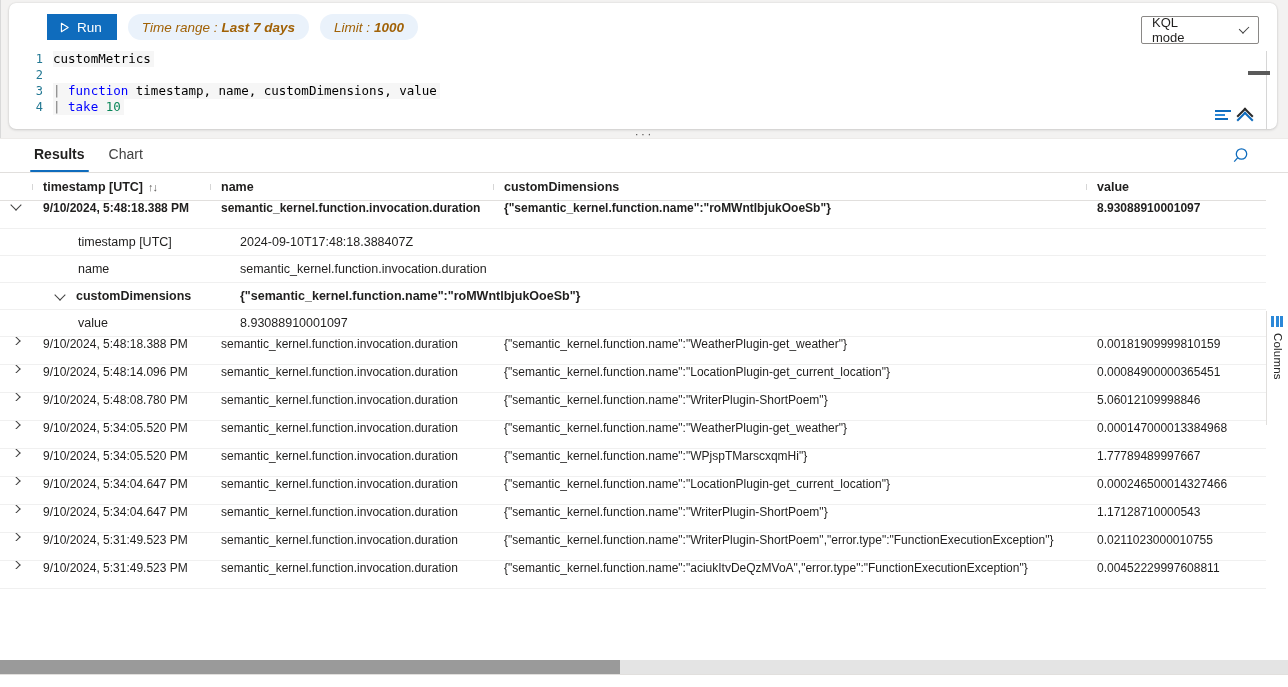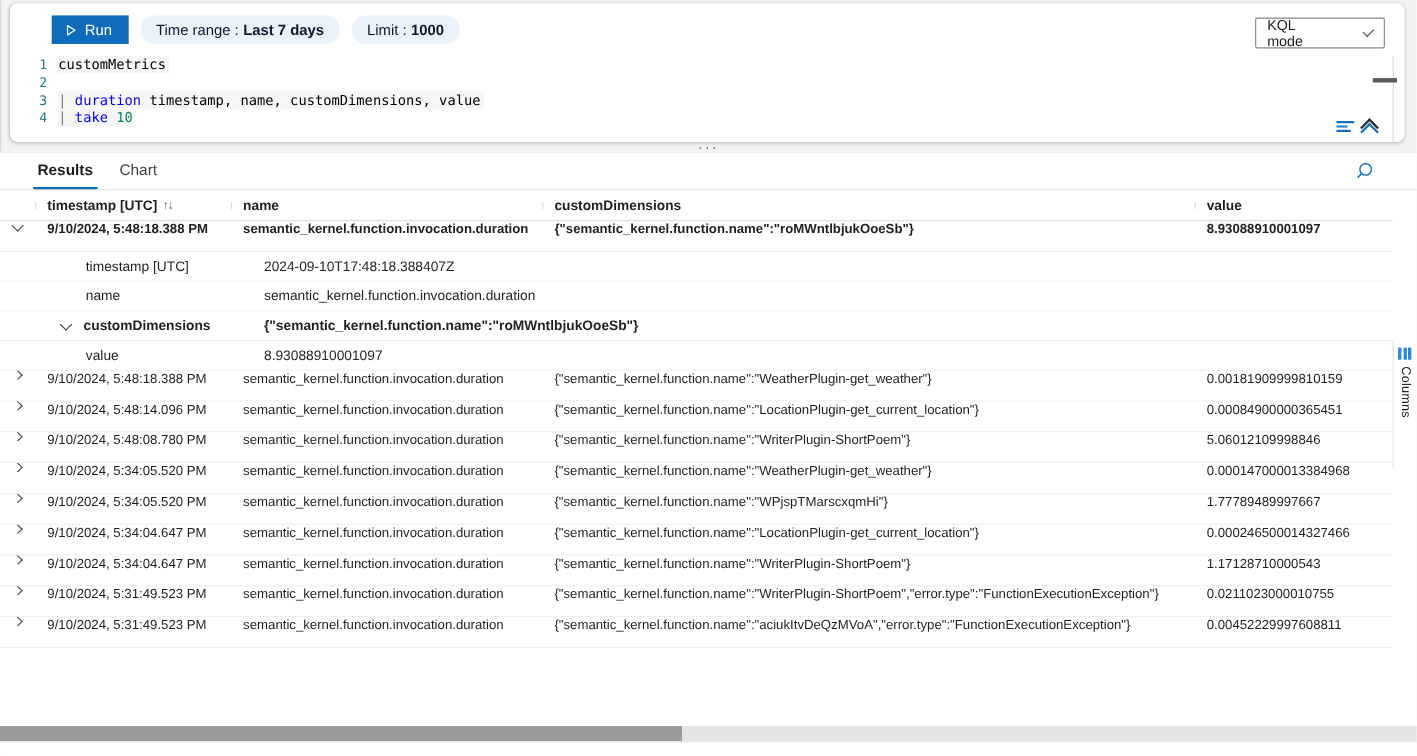--- a/index.html
+++ b/index.html
@@ -28,21 +28,21 @@
     height: 26px; padding: 0 15px 0 12px;
     background: #0f6cbd; color: #ffffff;
     font-size: 13.5px; border: none; cursor: pointer;
     font-family: "Liberation Sans", sans-serif;
   }
   .play-wrap { width: 11px; height: 11px; display:flex; align-items:center; }
   .pill {
     height: 26px; display: flex; align-items: center; gap: 4px;
     padding: 0 14px; margin-left: 11px;
     background: #eaf2fb; border-radius: 13px;
-    font-size: 13.5px; color: #0f172a; cursor: pointer; white-space: nowrap;
+    font-size: 13.5px; color: #a16207; cursor: pointer; white-space: nowrap; font-style: italic;
   }
   .pill .val { font-weight: bold; }
   .mode-select {
     position: absolute; right: 18px; top: 13px;
     width: 118px; height: 28px;
     border: 1px solid #8a8886; border-radius: 2px; background: #ffffff;
     display: flex; align-items: center; padding: 0 8px 0 10px;
     font-size: 13px; cursor: pointer; justify-content: space-between; gap: 48px;
   }
   .chev-d {
@@ -256,21 +256,21 @@
       <div id="code-lines">
           <div class="code-line">
             <div class="gutter">1</div>
             <div class="code-text"><span class="tok-plain">customMetrics</span></div>
           </div>
           <div class="code-line">
             <div class="gutter">2</div>
           </div>
           <div class="code-line">
             <div class="gutter">3</div>
-            <div class="code-text"><span class="tok-pipe">| </span><span class="tok-kw">duration</span><span class="tok-plain"> timestamp, name, customDimensions, value</span></div>
+            <div class="code-text"><span class="tok-pipe">| </span><span class="tok-kw">function</span><span class="tok-plain"> timestamp, name, customDimensions, value</span></div>
           </div>
           <div class="code-line">
             <div class="gutter">4</div>
             <div class="code-text"><span class="tok-pipe">| </span><span class="tok-kw">take</span><span class="tok-plain"> </span><span class="tok-num">10</span></div>
           </div>
         </div>
     </div>
 
     <div class="v-scroll-line"></div>
     <div class="v-scroll-track">

